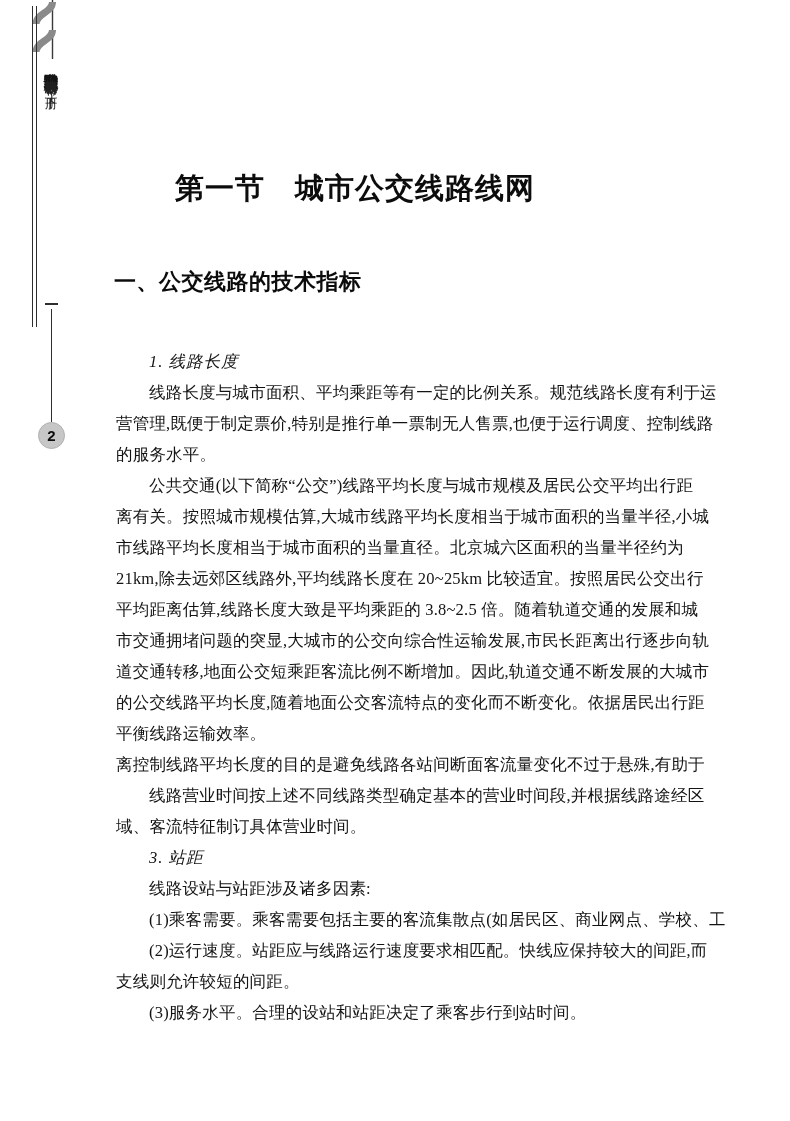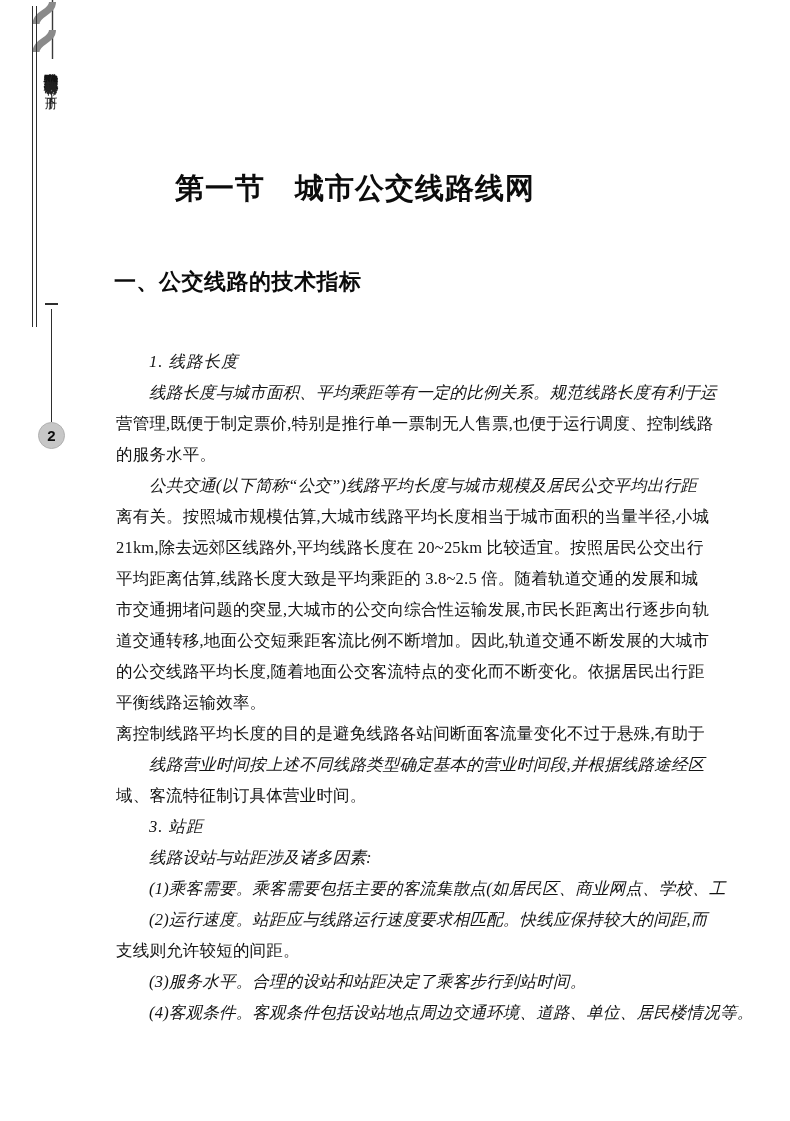--- a/index.html
+++ b/index.html
@@ -48,21 +48,21 @@
   .section-heading{
     position:absolute;left:114px;top:249px;
     font-family:"Liberation Sans", sans-serif;font-weight:bold;
     font-size:22px;letter-spacing:0.5px;color:#0c0c0c;white-space:nowrap;
   }
   .body-text{
     position:absolute;left:116px;top:306px;width:632px;
     font-size:16.5px;line-height:31px;letter-spacing:0.2px;color:#131313;margin-top:40px;
   }
   .ln{height:31px;white-space:nowrap;}
-  .ln.ind{padding-left:33px;font-style:italic;}
+  .ln.ind{padding-left:33px;}
   .ln.kai{font-style:italic;letter-spacing:1px;}
 </style>
 </head>
 <body>
 
 <div class="page">
 
   <aside class="sidebar">
     <svg class="ribbon-svg" width="100" height="70" viewBox="0 0 100 70" aria-hidden="true">
       <line x1="52.5" y1="0" x2="52.5" y2="59" stroke="#3a3a3a" stroke-width="1.4"></line>
@@ -82,32 +82,32 @@
     <h1 class="page-title">第一节　城市公交线路线网</h1>
     <h2 class="section-heading">一、公交线路的技术指标</h2>
 
     <div class="body-text">
       <div class="ln kai ind">1. 线路长度</div>
       <div class="ln ind">线路长度与城市面积、平均乘距等有一定的比例关系。规范线路长度有利于运</div>
       <div class="ln">营管理,既便于制定票价,特别是推行单一票制无人售票,也便于运行调度、控制线路</div>
       <div class="ln">的服务水平。</div>
       <div class="ln ind">公共交通(以下简称“公交”)线路平均长度与城市规模及居民公交平均出行距</div>
       <div class="ln">离有关。按照城市规模估算,大城市线路平均长度相当于城市面积的当量半径,小城</div>
+      <div class="ln">市线路平均长度相当于城市面积的当量直径。北京城六区面积的当量半径约为</div>
       <div class="ln">21km,除去远郊区线路外,平均线路长度在 20~25km 比较适宜。按照居民公交出行</div>
       <div class="ln">平均距离估算,线路长度大致是平均乘距的 3.8~2.5 倍。随着轨道交通的发展和城</div>
       <div class="ln">市交通拥堵问题的突显,大城市的公交向综合性运输发展,市民长距离出行逐步向轨</div>
       <div class="ln">道交通转移,地面公交短乘距客流比例不断增加。因此,轨道交通不断发展的大城市</div>
       <div class="ln">的公交线路平均长度,随着地面公交客流特点的变化而不断变化。依据居民出行距</div>
       <div class="ln">平衡线路运输效率。</div>
       <div class="ln">离控制线路平均长度的目的是避免线路各站间断面客流量变化不过于悬殊,有助于</div>
       <div class="ln ind">线路营业时间按上述不同线路类型确定基本的营业时间段,并根据线路途经区</div>
       <div class="ln">域、客流特征制订具体营业时间。</div>
       <div class="ln kai ind">3. 站距</div>
       <div class="ln ind">线路设站与站距涉及诸多因素:</div>
       <div class="ln ind">(1)乘客需要。乘客需要包括主要的客流集散点(如居民区、商业网点、学校、工</div>
       <div class="ln ind">(2)运行速度。站距应与线路运行速度要求相匹配。快线应保持较大的间距,而</div>
       <div class="ln">支线则允许较短的间距。</div>
       <div class="ln ind">(3)服务水平。合理的设站和站距决定了乘客步行到站时间。</div>
-      <div class="ln ind">(4)客观条件。客观条件包括设站地点周边交通环境、道路、单位、居民楼情况等。</div>
     </div>
   </main>
 
 </div>
 
 </body></html>

